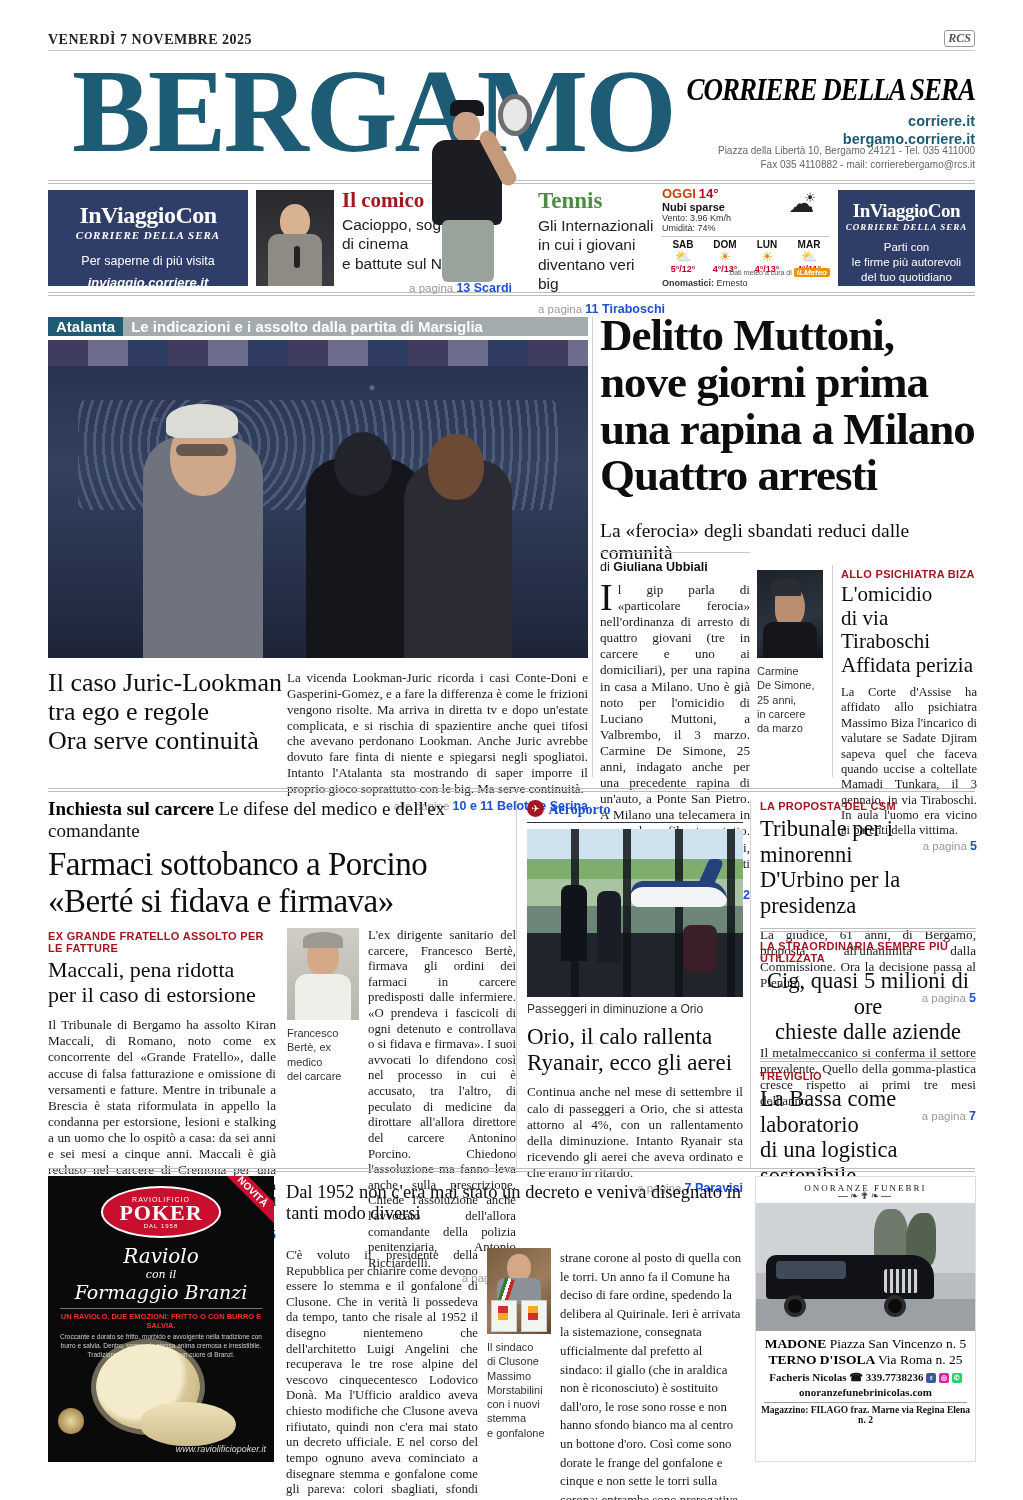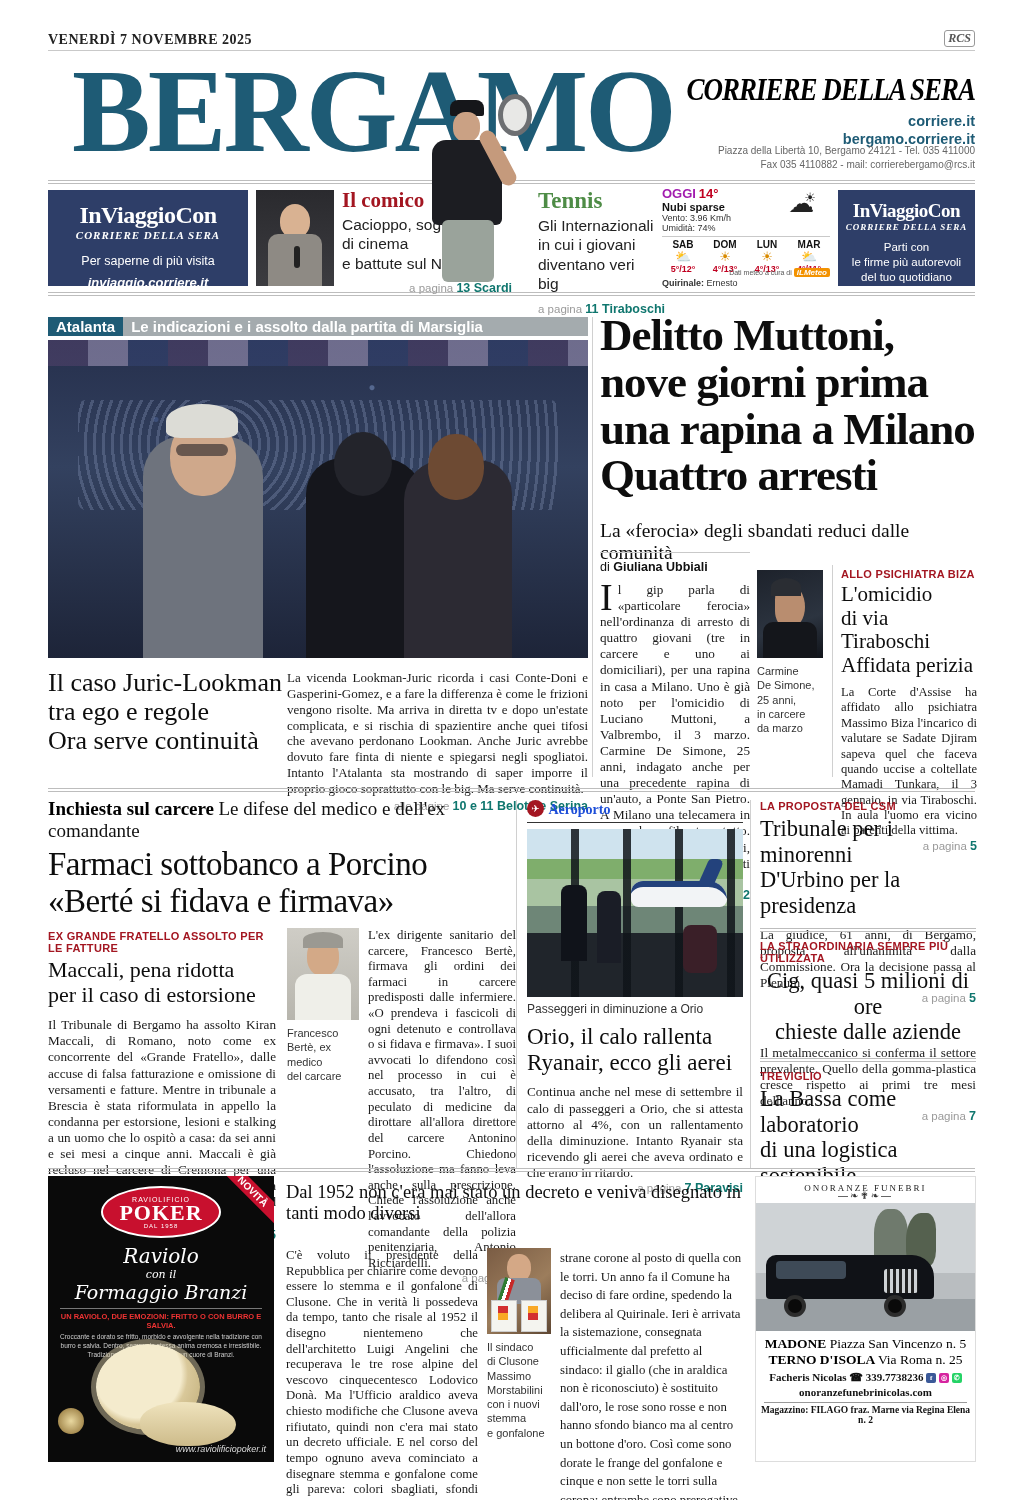--- a/index.html
+++ b/index.html
@@ -30,25 +30,25 @@
   
   .adbox { background:#2e3e68; color:#fff; text-align:center; }
   .adbox .t1 { font-family:"Liberation Serif", serif; font-weight:bold; font-size:24px; letter-spacing:-.5px; padding-top:12px; }
   .adbox .t2 { font-family:"Liberation Serif", serif; font-weight:bold; font-style:italic; font-size:11px; letter-spacing:1px; }
   .adbox .t3 { font-size:12.5px; margin-top:12px; line-height:1.3; }
   .adbox .t4 { font-size:13px; font-weight:bold; font-style:italic; margin-top:6px; }
   .kick-red-serif { font-family:"Liberation Serif", serif; font-weight:bold; font-size:21px; color:#a31621; }
   .kick-green-serif { font-family:"Liberation Serif", serif; font-weight:bold; font-size:23px; color:#4e8c46; }
   .promo-text { font-size:15.5px; line-height:1.25; color:#222; }
   .pageref { font-size:11.5px; color:#9a9a9a; }
-  .pageref b { color:#0f766e; font-size:12.5px; }
+  .pageref b { color:#1d4ed8; font-size:12.5px; }
 
   
   .wx { font-size:10px; }
-  .wx .oggi { font-weight:bold; font-size:13px; color:#a21caf; }
+  .wx .oggi { font-weight:bold; font-size:13px; color:#c2410c; }
   .wx .temp { font-weight:bold; font-size:13px; color:#c00020; }
   .wx .cond { font-weight:bold; font-size:11px; }
   .wx .small { font-size:9px; color:#333; }
   .wx-day { text-align:center; width:25%; float:left; }
   .wx-day .d { font-weight:bold; font-size:10px; }
   .wx-day .t { font-weight:bold; font-size:9px; color:#c00020; }
   .wx-ico { font-size:13px; line-height:14px; }
   .ilmeteo { background:#f39200; color:#fff; font-weight:bold; font-style:italic; font-size:8px; border-radius:2px; padding:0 3px; }
 
   
@@ -182,21 +182,21 @@
         <div class="wx-ico" style="color:#d98b00;">☀</div>
         <div class="t">4°/13°</div>
       </div>
       <div class="wx-day">
         <div class="d">MAR</div>
         <div class="wx-ico">⛅</div>
         <div class="t">4°/11°</div>
       </div>
     </div>
     <div style="margin-top:3px; position:relative;">
-      <span class="small"><b>Quirinale:</b>
+      <span class="small"><b>Onomastici:</b>
       <span>Ernesto</span></span>
       <span class="shape" style="right:0; top:-9px; font-size:7px; color:#555;">
         <span>Dati meteo a cura di</span>
         <span class="ilmeteo">iLMeteo</span>
       </span>
     </div>
   </div>
 
   <div class="abs adbox" style="left:838px; top:190px; width:137px; height:96px;">
     <div class="t1" style="font-size:19px; padding-top:10px;">InViaggioCon</div>

